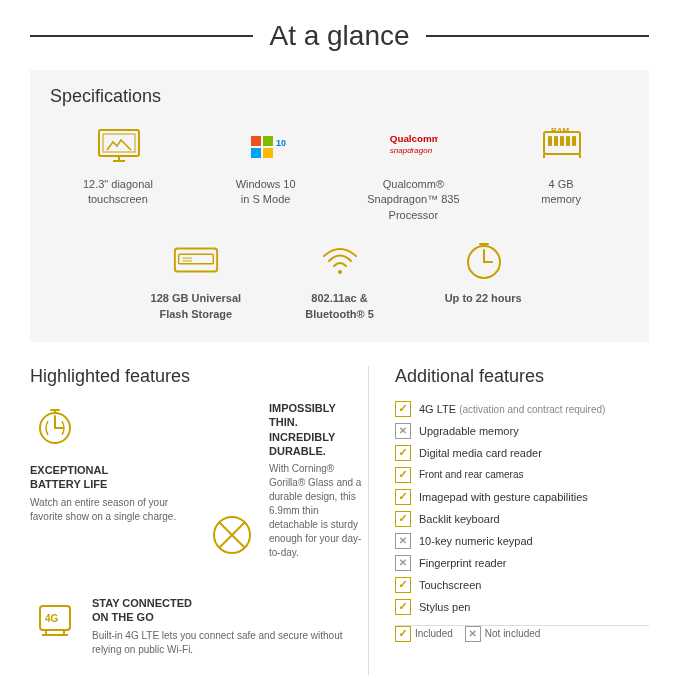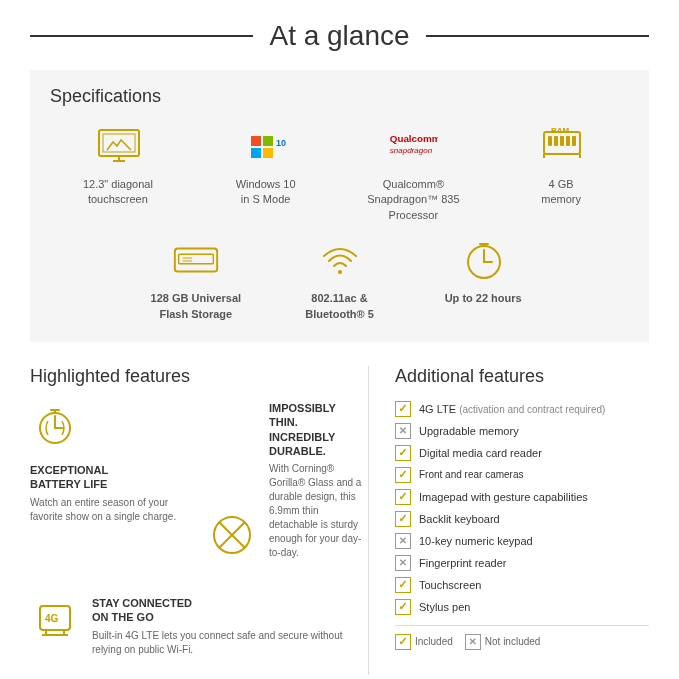--- a/index.html
+++ b/index.html
@@ -171,21 +171,20 @@
       font-size: 10px;
       color: #999;
       font-weight: bold;
     }
 
     .legend {
       display: flex;
       align-items: center;
       gap: 12px;
       margin-top: 10px;
-      padding-top: 8px;
       border-top: 1px solid #ddd;
       font-size: 10px;
       color: #666;
     }
     .legend-item {
       display: flex;
       align-items: center;
       gap: 4px;
     }
 

